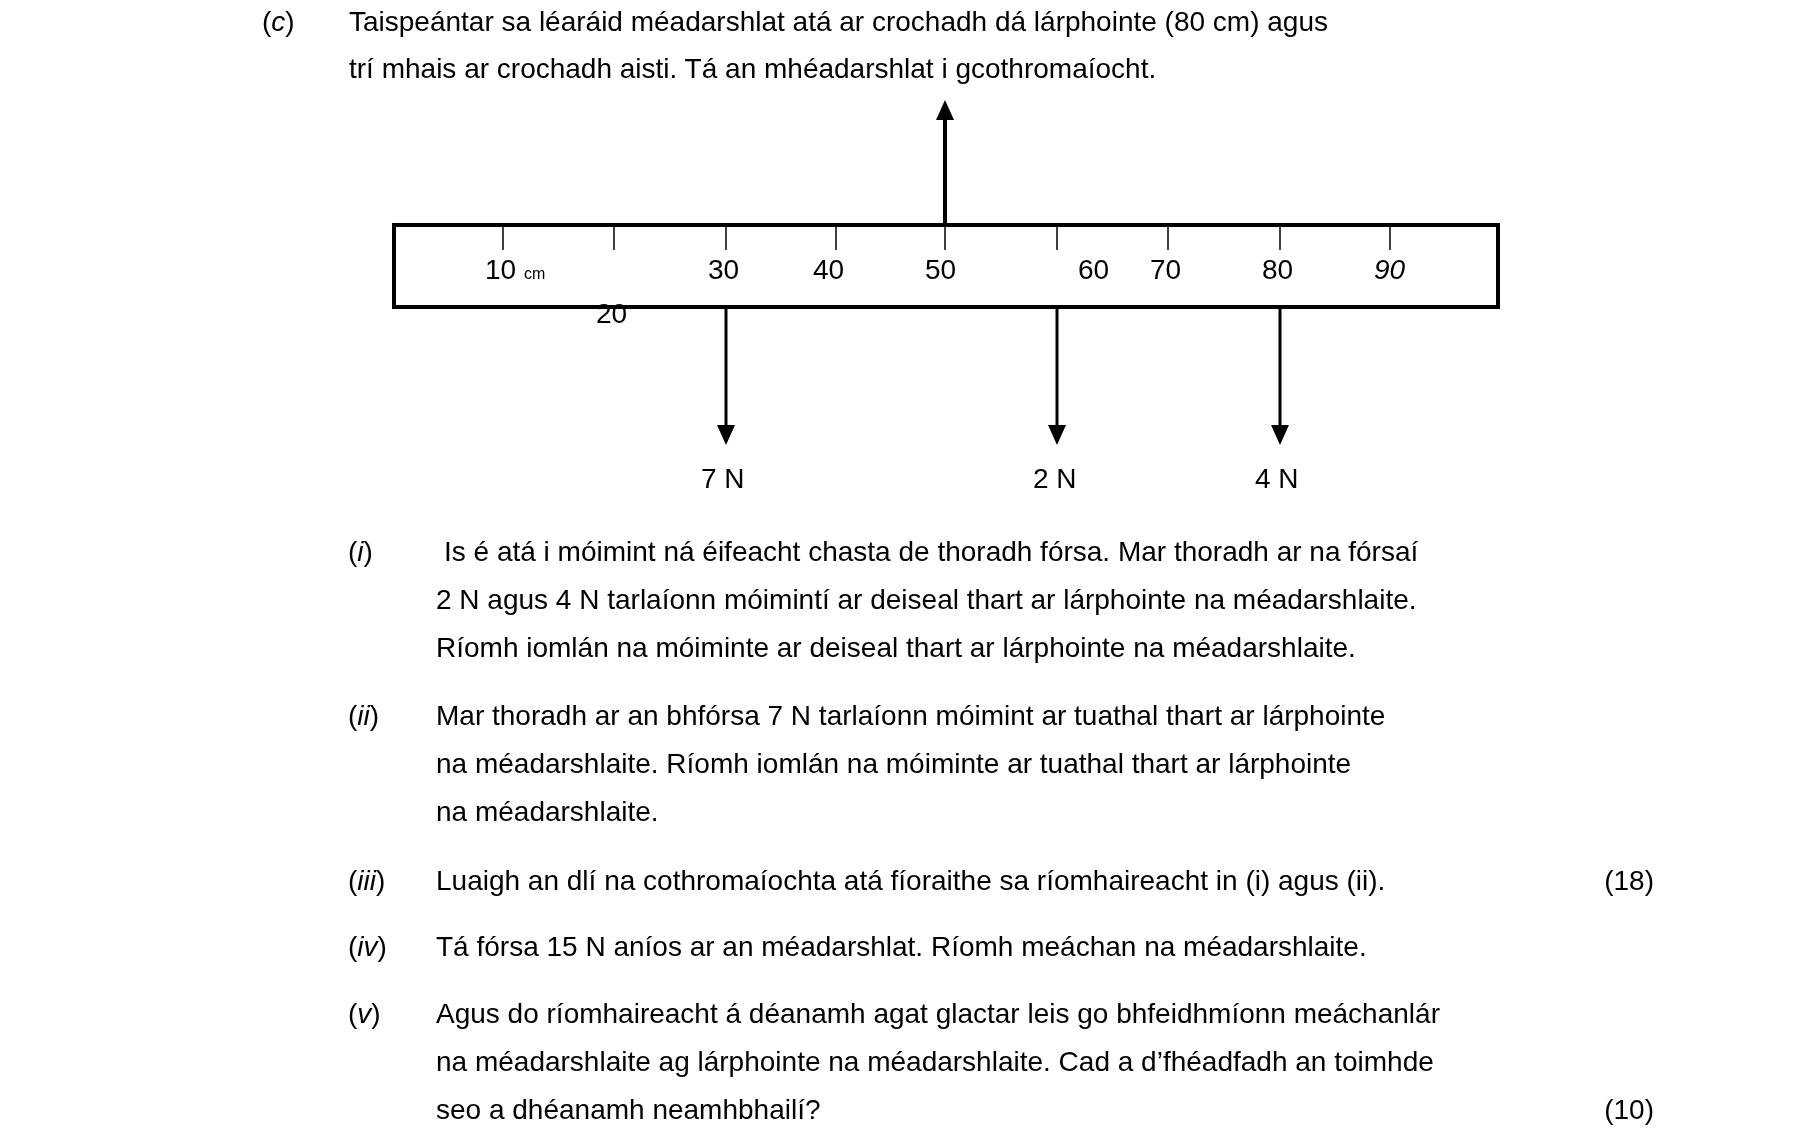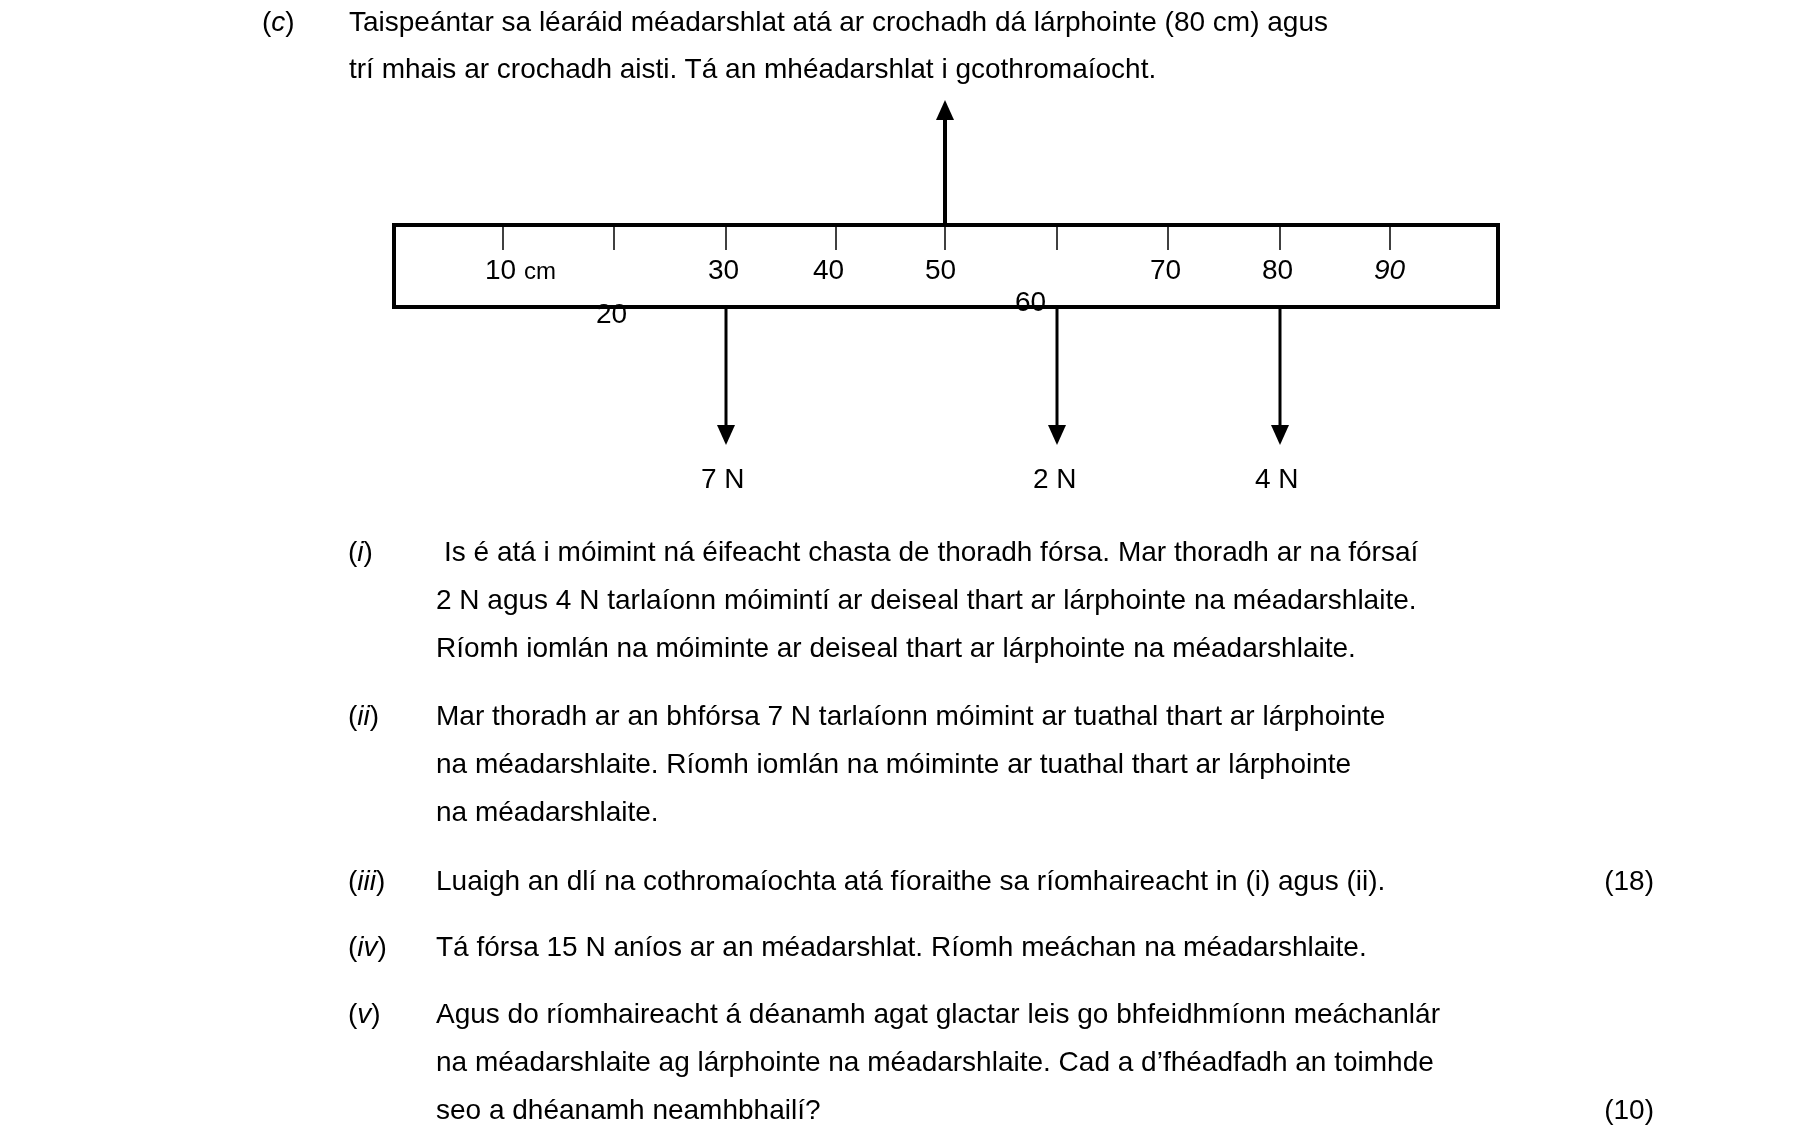--- a/index.html
+++ b/index.html
@@ -6,21 +6,21 @@
   body {
     width: 1818px; height: 1142px; position: relative; overflow: hidden;
     font-family: "Liberation Sans", "DejaVu Sans", sans-serif;
     color: #000000; font-size: 28px;
   }
   .abs { position: absolute; white-space: nowrap; }
   .line { position: absolute; white-space: nowrap; line-height: 34px; }
   .lbl i, .lbl em { font-style: italic; }
   #diagram { position: absolute; left: 0; top: 0; width: 1818px; height: 520px; }
   .tick-label { font-size: 28px; }
-  .cm { font-size: 24px; }
+  .cm { font-size: 16px; }
 </style>
 </head>
 <body>
 
 <div class="line" style="left:262px; top:5px;">
   <span>(</span><i>c</i><span>)</span>
 </div>
 <div class="line" style="left:349px; top:5px;">Taispeántar sa léaráid méadarshlat atá ar crochadh dá lárphointe (80 cm) agus</div>
 <div class="line" style="left:349px; top:52px;">trí mhais ar crochadh aisti.  Tá an mhéadarshlat i gcothromaíocht.</div>
 
@@ -57,21 +57,21 @@
     <line x1="1280" y1="307" x2="1280" y2="425" stroke="#000" stroke-width="3"></line>
     <polygon points="1271,425 1289,425 1280,445" fill="#000"></polygon>
   </g>
 </svg>
 
 <div class="abs tick-label" style="left:485px; top:254px;"><span>10</span> <span class="cm">cm</span></div>
 <div class="abs tick-label" style="left:596px; top:254px;margin-top:44px;">20</div>
 <div class="abs tick-label" style="left:708px; top:254px;">30</div>
 <div class="abs tick-label" style="left:813px; top:254px;text-align:center;">40</div>
 <div class="abs tick-label" style="left:925px; top:254px;">50</div>
-<div class="abs tick-label" style="left:1015px; top:254px;margin-top:32px;">60</div>
+<div class="abs tick-label" style="left:1078px; top:254px;">60</div>
 <div class="abs tick-label" style="left:1150px; top:254px;">70</div>
 <div class="abs tick-label" style="left:1262px; top:254px;">80</div>
 <div class="abs tick-label" style="left:1374px; top:254px;font-style:italic;">90</div>
 
 <div class="abs" style="left:701px; top:463px;">7 N</div>
 <div class="abs" style="left:1033px; top:463px;">2 N</div>
 <div class="abs" style="left:1255px; top:463px;">4 N</div>
 
 <div class="line lbl" style="left:348px; top:535px;">(<i>i</i>)</div>
 <div class="line" style="left:436px; top:535px;margin-left:8px;">Is é atá i móimint ná éifeacht chasta de thoradh fórsa.  Mar thoradh ar na fórsaí</div>

